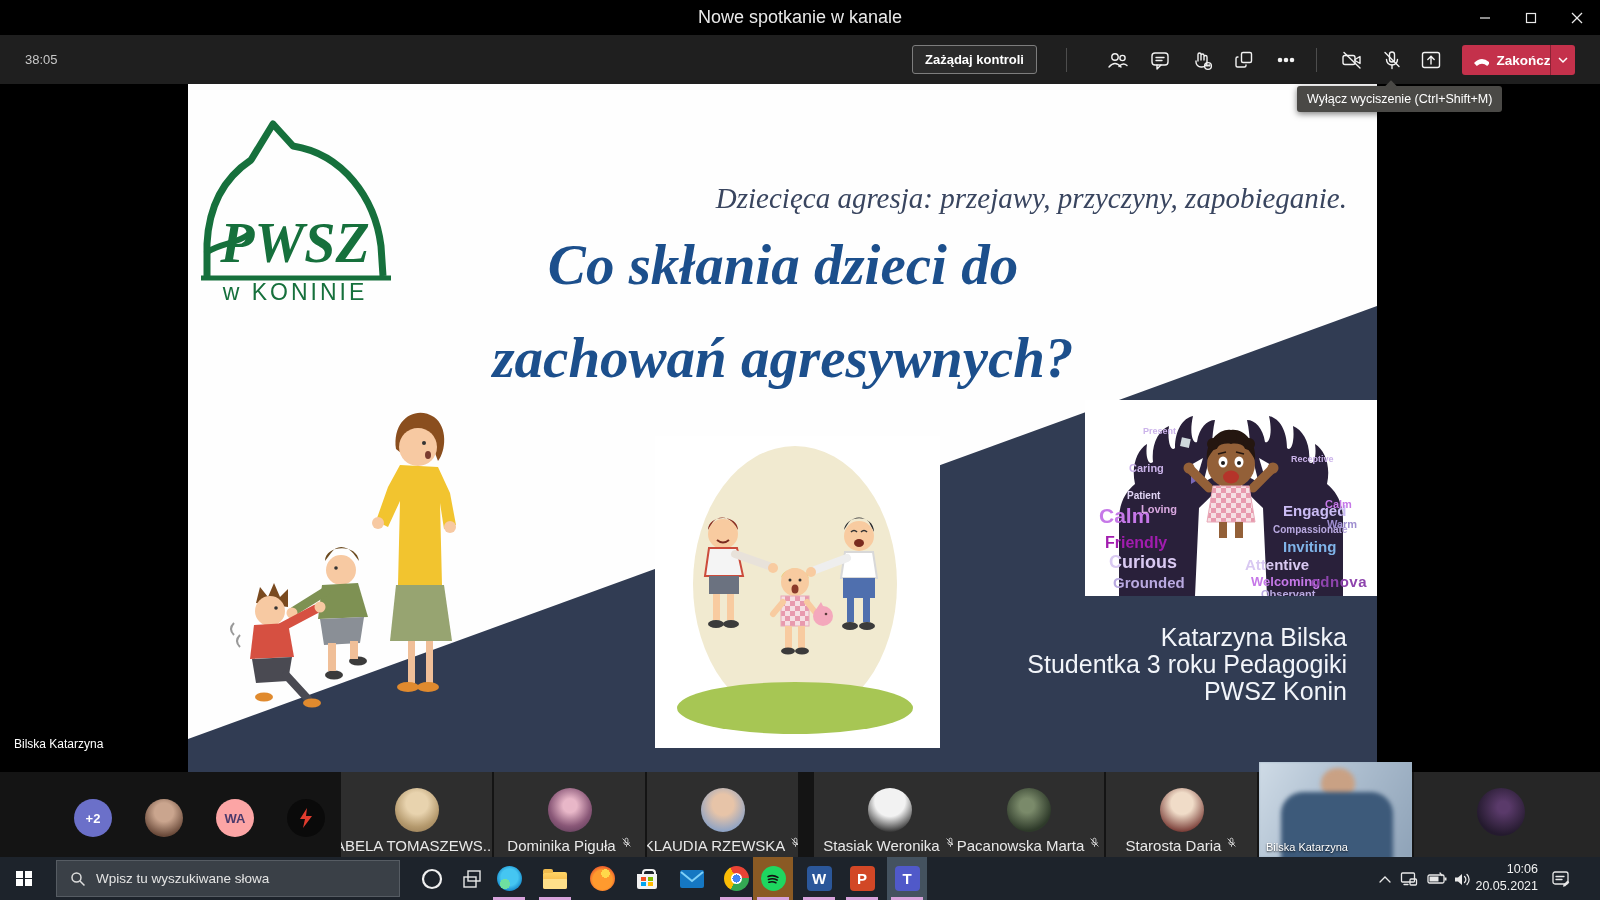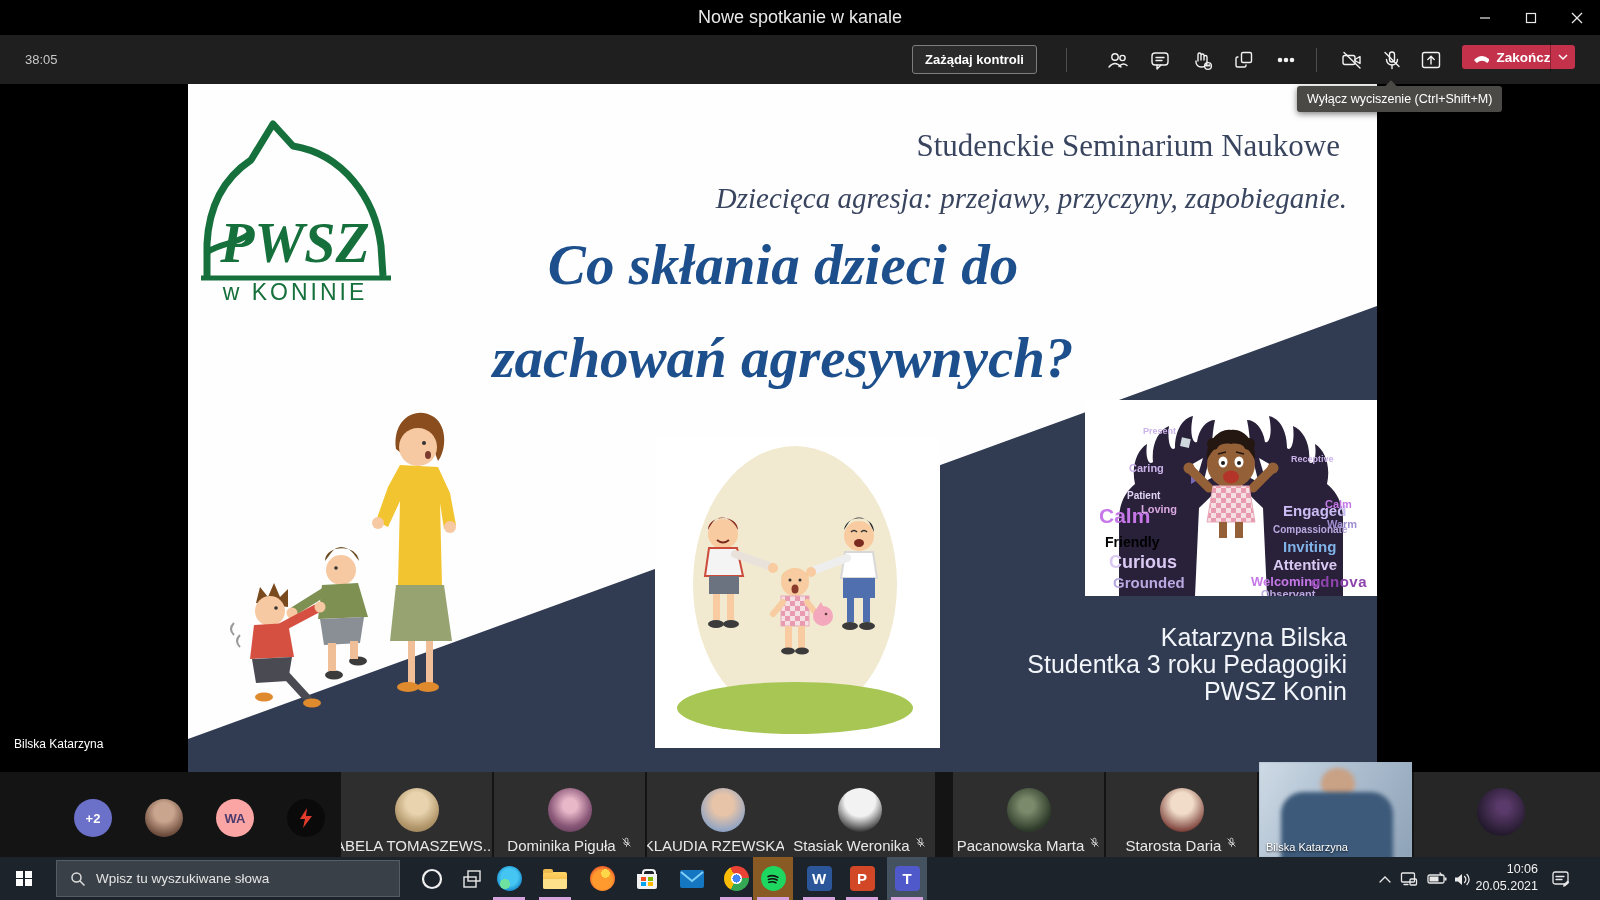--- a/index.html
+++ b/index.html
@@ -16,21 +16,21 @@
 
   
   .toolbar { position:absolute; top:35px; left:0; width:1600px; height:49px; background:#1f1f1f; }
   .timer { position:absolute; left:25px; top:0; height:49px; line-height:49px; color:#c8c8c8; font-size:13px; }
   .req-btn { position:absolute; left:912px; top:10px; width:125px; height:29px; background:#2b2b2b;
     border:1px solid #7d7d7d; border-radius:3px; color:#fff; font-size:13px; font-weight:bold;
     text-align:center; line-height:27px; }
   .tb-divider { position:absolute; top:13px; width:1px; height:24px; background:#4d4d4d; }
   .tb-icon { position:absolute; top:13px; width:30px; height:24px; display:flex; align-items:center; justify-content:center; }
   .tb-icon svg { stroke:#f2f2f2; stroke-width:1.4; fill:none; stroke-linecap:round; stroke-linejoin:round; }
-  .end-btn { position:absolute; left:1462px; top:10px; width:113px; height:24px; background:#c4314b;
+  .end-btn { position:absolute; left:1462px; top:10px; width:113px; height:30px; background:#c4314b;
     border-radius:3px; display:flex; align-items:center; color:#fff; }
   .end-btn .hang { margin-left:10px; }
   .end-btn .lbl { font-size:13.5px; font-weight:bold; margin-left:7px; }
   .end-btn .chev { margin-left:auto; width:28px; height:30px; border-left:1px solid rgba(0,0,0,.3);
     display:flex; align-items:center; justify-content:center; }
 
   
   .tooltip { position:absolute; left:1297px; top:86px; height:26px; line-height:26px; padding:0 10px;
     background:#4a4946; color:#fff; font-size:12.5px; border-radius:3px; box-shadow:0 2px 6px rgba(0,0,0,.5); z-index:40; }
   .tooltip:before { content:""; position:absolute; top:-4px; left:90px; width:8px; height:8px;
@@ -233,21 +233,20 @@
       <div class="wedge"></div>
 
       <svg class="logo" viewBox="0 0 205 218">
         <path d="M14,190 L14,158 C16,116 34,90 58,74 L80,38 L100,60 C150,68 182,112 188,160 L190,190" stroke="#16703c" stroke-width="7" fill="none" stroke-linejoin="round"></path>
         <path d="M14,166 C30,156 44,158 56,148" stroke="#16703c" stroke-width="6" fill="none" stroke-linecap="round"></path>
         <line x1="8" y1="192" x2="198" y2="192" stroke="#16703c" stroke-width="5"></line>
         <text x="102" y="176" text-anchor="middle" font-family="Liberation Serif, serif" font-style="italic" font-weight="bold" font-size="56" fill="#16703c">PWSZ</text>
         <text x="102" y="214" text-anchor="middle" font-family="Liberation Sans, sans-serif" font-size="23" letter-spacing="3" fill="#16703c">w KONINIE</text>
       </svg>
 
-      <div class="hdr1">Studenckie Seminarium Naukowe</div>
       <div class="hdr2">Dziecięca agresja: przejawy, przyczyny, zapobieganie.</div>
 
       <div class="big-title">
         <div>Co skłania dzieci do</div>
         <div>zachowań agresywnych?</div>
       </div>
 
       <svg class="illu-left" viewBox="0 0 305 370">
         <g>
           <path d="M196,64 C192,34 216,20 234,32 C248,42 246,66 238,76 L232,60 C230,46 220,40 210,46 C202,51 200,58 201,68 Z" fill="#8a4e1e"></path>
@@ -375,31 +374,31 @@
           </g>
           <defs>
             <pattern id="pcheck" width="10" height="10" patternUnits="userSpaceOnUse">
               <rect width="10" height="10" fill="#f6dfe3"></rect>
               <rect width="5" height="5" fill="#e89aae"></rect>
                 <rect x="5" y="5" width="5" height="5" fill="#e89aae"></rect>
             </pattern>
           </defs>
         </svg>
         <span class="wc-word" style="left:14px;top:104px;font-size:21px;color:#c678e8;">Calm</span>
-        <span class="wc-word" style="left:20px;top:134px;font-size:14px;color:#000000;">Friendly</span>
+        <span class="wc-word" style="left:20px;top:134px;font-size:16px;color:#a21caf;">Friendly</span>
         <span class="wc-word" style="left:24px;top:152px;font-size:18px;color:#d9c9f2;">Curious</span>
         <span class="wc-word" style="left:28px;top:174px;font-size:15px;color:#b9a9e0;">Grounded</span>
         <span class="wc-word" style="left:42px;top:90px;font-size:10px;color:#e0d4f4;">Patient</span>
         <span class="wc-word" style="left:44px;top:62px;font-size:11px;color:#cbb3ea;">Caring</span>
         <span class="wc-word" style="left:56px;top:103px;font-size:11px;color:#d9a8e0;">Loving</span>
         <span class="wc-word" style="left:58px;top:26px;font-size:9px;color:#cbb3ea;">Present</span>
         <span class="wc-word" style="left:198px;top:102px;font-size:15px;color:#cbbcf4;">Engaged</span>
         <span class="wc-word" style="left:188px;top:124px;font-size:10px;color:#b9a9e0;">Compassionate</span>
         <span class="wc-word" style="left:198px;top:138px;font-size:15px;color:#7fb3e8;">Inviting</span>
-        <span class="wc-word" style="left:160px;top:156px;font-size:15px;color:#d9c9f2;margin-left:28px;">Attentive</span>
+        <span class="wc-word" style="left:160px;top:156px;font-size:15px;color:#d9c9f2;">Attentive</span>
         <span class="wc-word" style="left:166px;top:174px;font-size:13px;color:#c678e8;">Welcoming</span>
         <span class="wc-word" style="left:176px;top:188px;font-size:11px;color:#b9a9e0;">Observant</span>
         <span class="wc-word" style="left:240px;top:98px;font-size:11px;color:#c678e8;">Calm</span>
         <span class="wc-word" style="left:242px;top:118px;font-size:11px;color:#9f8fd0;">Warm</span>
         <span class="wc-word" style="left:206px;top:54px;font-size:9px;color:#cbb3ea;">Receptive</span>
         <span class="odnova">odnova</span>
       </div>
 
       <div class="author">
         <div>Katarzyna Bilska</div>
@@ -452,21 +451,21 @@
           <span>KLAUDIA RZEWSKA</span>
         <svg width="11" height="11" viewBox="0 0 14 14">
             <g stroke="#ddd" stroke-width="1.1" fill="none">
               <rect x="5.2" y="1.5" width="3.6" height="6" rx="1.8"></rect>
               <path d="M3.5,6.5 a3.5,3.5 0 0 0 7,0 M7,10 v2.5"></path>
               <line x1="2" y1="2" x2="12" y2="12"></line>
             </g>
           </svg>
       </div>
     </div>
-    <div class="tile" style="left:784px;">
+    <div class="tile" style="left:814px;">
       <div class="av" style="background:radial-gradient(circle at 50% 30%, #f2f2f2 40%, #3a3a3a 80%);"></div>
       <div class="nm">
           <span>Stasiak Weronika</span>
         <svg width="11" height="11" viewBox="0 0 14 14">
             <g stroke="#ddd" stroke-width="1.1" fill="none">
               <rect x="5.2" y="1.5" width="3.6" height="6" rx="1.8"></rect>
               <path d="M3.5,6.5 a3.5,3.5 0 0 0 7,0 M7,10 v2.5"></path>
               <line x1="2" y1="2" x2="12" y2="12"></line>
             </g>
           </svg>

